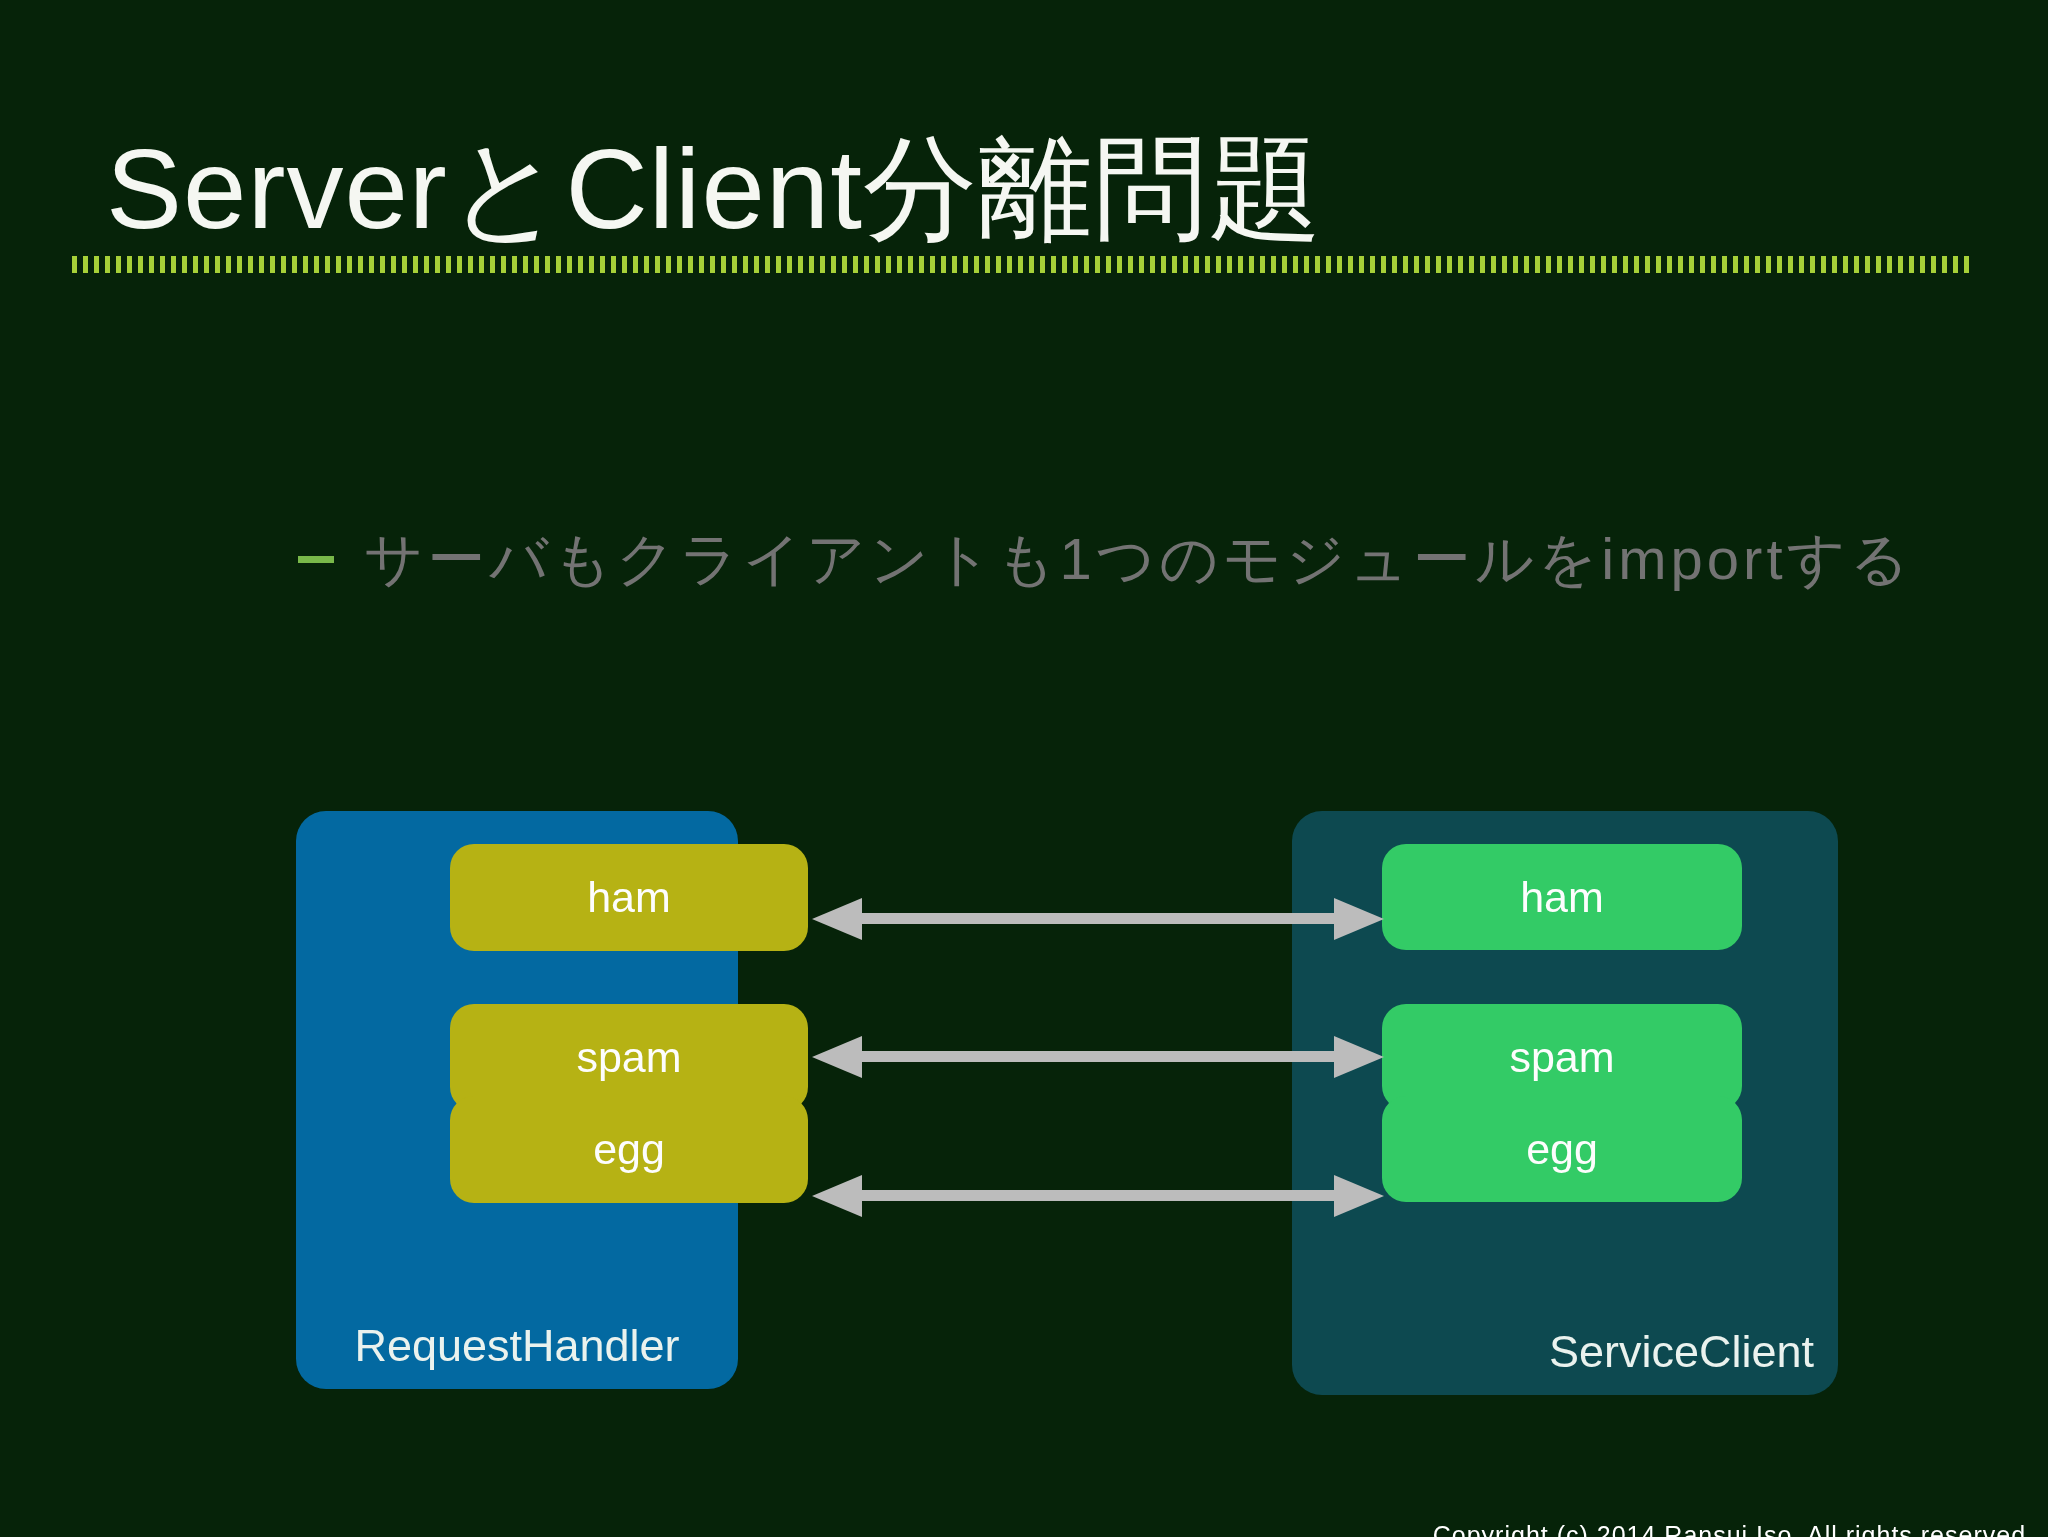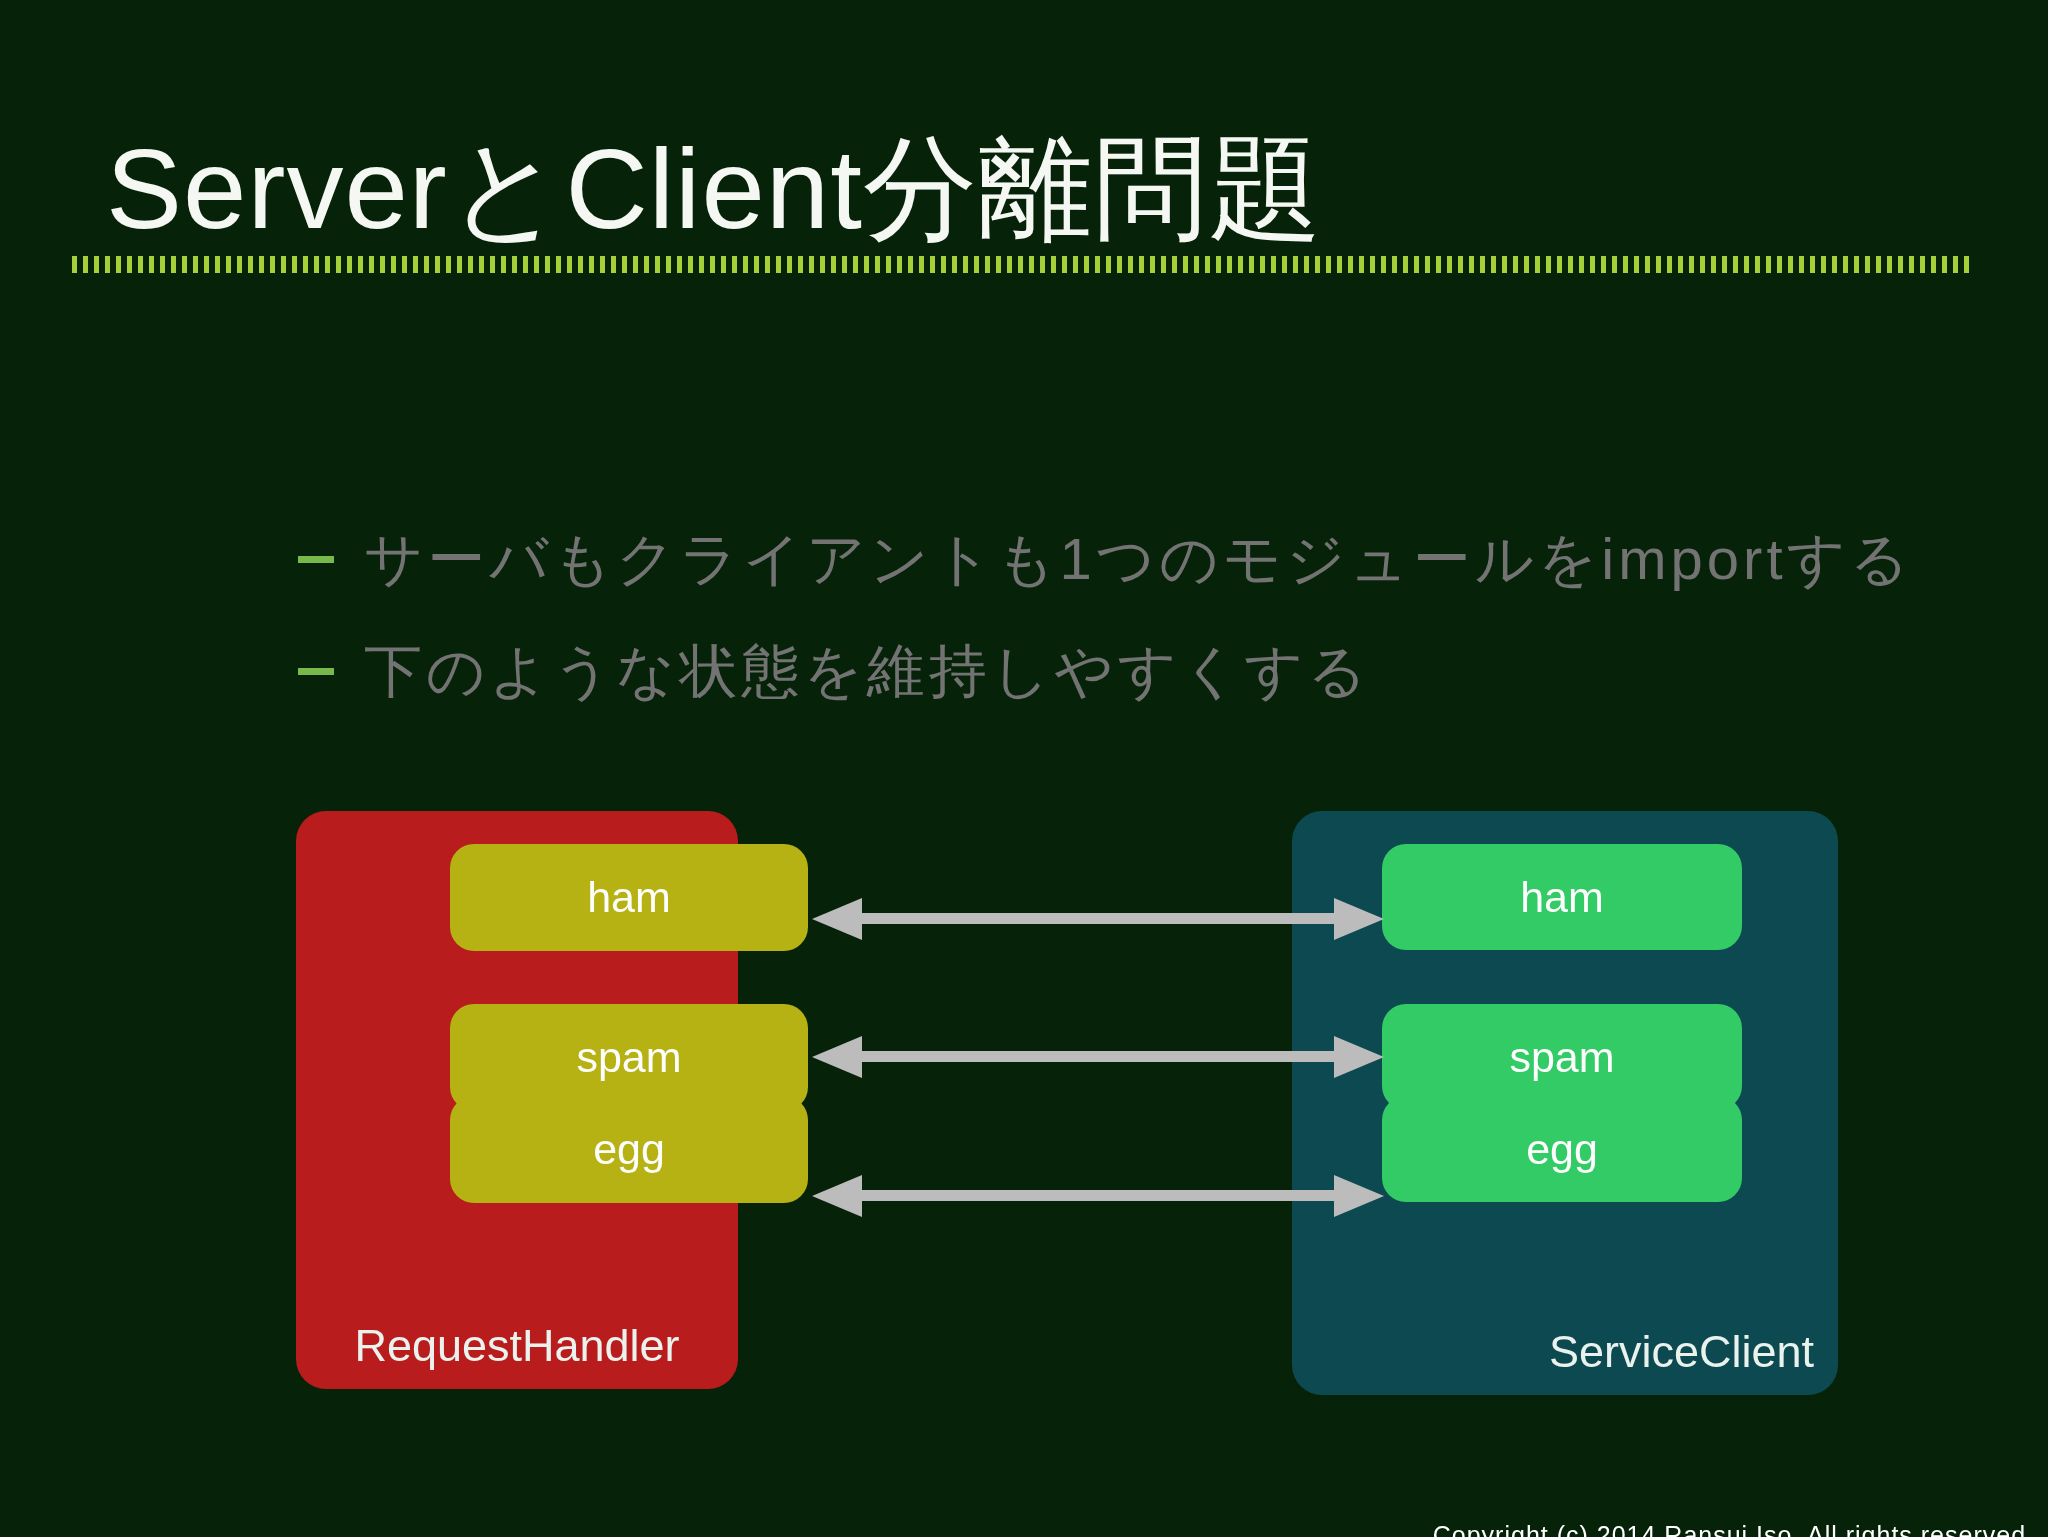--- a/index.html
+++ b/index.html
@@ -38,21 +38,21 @@
   .bullet-dash{
     width:36px;height:7px;background:#79b84a;
     margin-top:42px;margin-right:30px;flex:0 0 auto;
   }
   .bullet-sub-text{
     font-size:58px;font-weight:300;line-height:1.55;color:#737373;
     letter-spacing:4px;white-space:nowrap;
   }
   
   .container-box{position:absolute;border-radius:30px;}
-  .server-box{left:296px;top:811px;width:442px;height:578px;background:#b91c1c;}
+  .server-box{left:296px;top:811px;width:442px;height:578px;background:#0369a1;}
   .client-box{left:1292px;top:811px;width:546px;height:584px;background:#0d4950;}
   .container-label{
     position:absolute;bottom:16px;left:0;right:0;
     font-size:45px;color:#eaf2ee;line-height:1.2;
   }
   .server-box .container-label{text-align:center;}
   .client-box .container-label{text-align:right;padding-right:24px;}
   .module{
     position:absolute;border-radius:24px;
     display:flex;align-items:center;justify-content:center;
@@ -89,24 +89,20 @@
 
   <div class="title">ServerとClient分離問題</div>
   <div class="title-rule"></div>
 
 
   <div class="bullet-row bullet-sub sub1">
     <span class="bullet-dash"></span>
     <span class="bullet-sub-text">サーバもクライアントも1つのモジュールをimportする</span>
   </div>
 
-  <div class="bullet-row bullet-sub sub2">
-    <span class="bullet-dash"></span>
-    <span class="bullet-sub-text">下のような状態を維持しやすくする</span>
-  </div>
 
   <div class="container-box server-box">
     <div class="container-label">RequestHandler</div>
   </div>
   <div class="container-box client-box">
     <div class="container-label">ServiceClient</div>
   </div>
 
   <div class="module module-server row0">ham</div>
   <div class="module module-server row1">spam</div>

